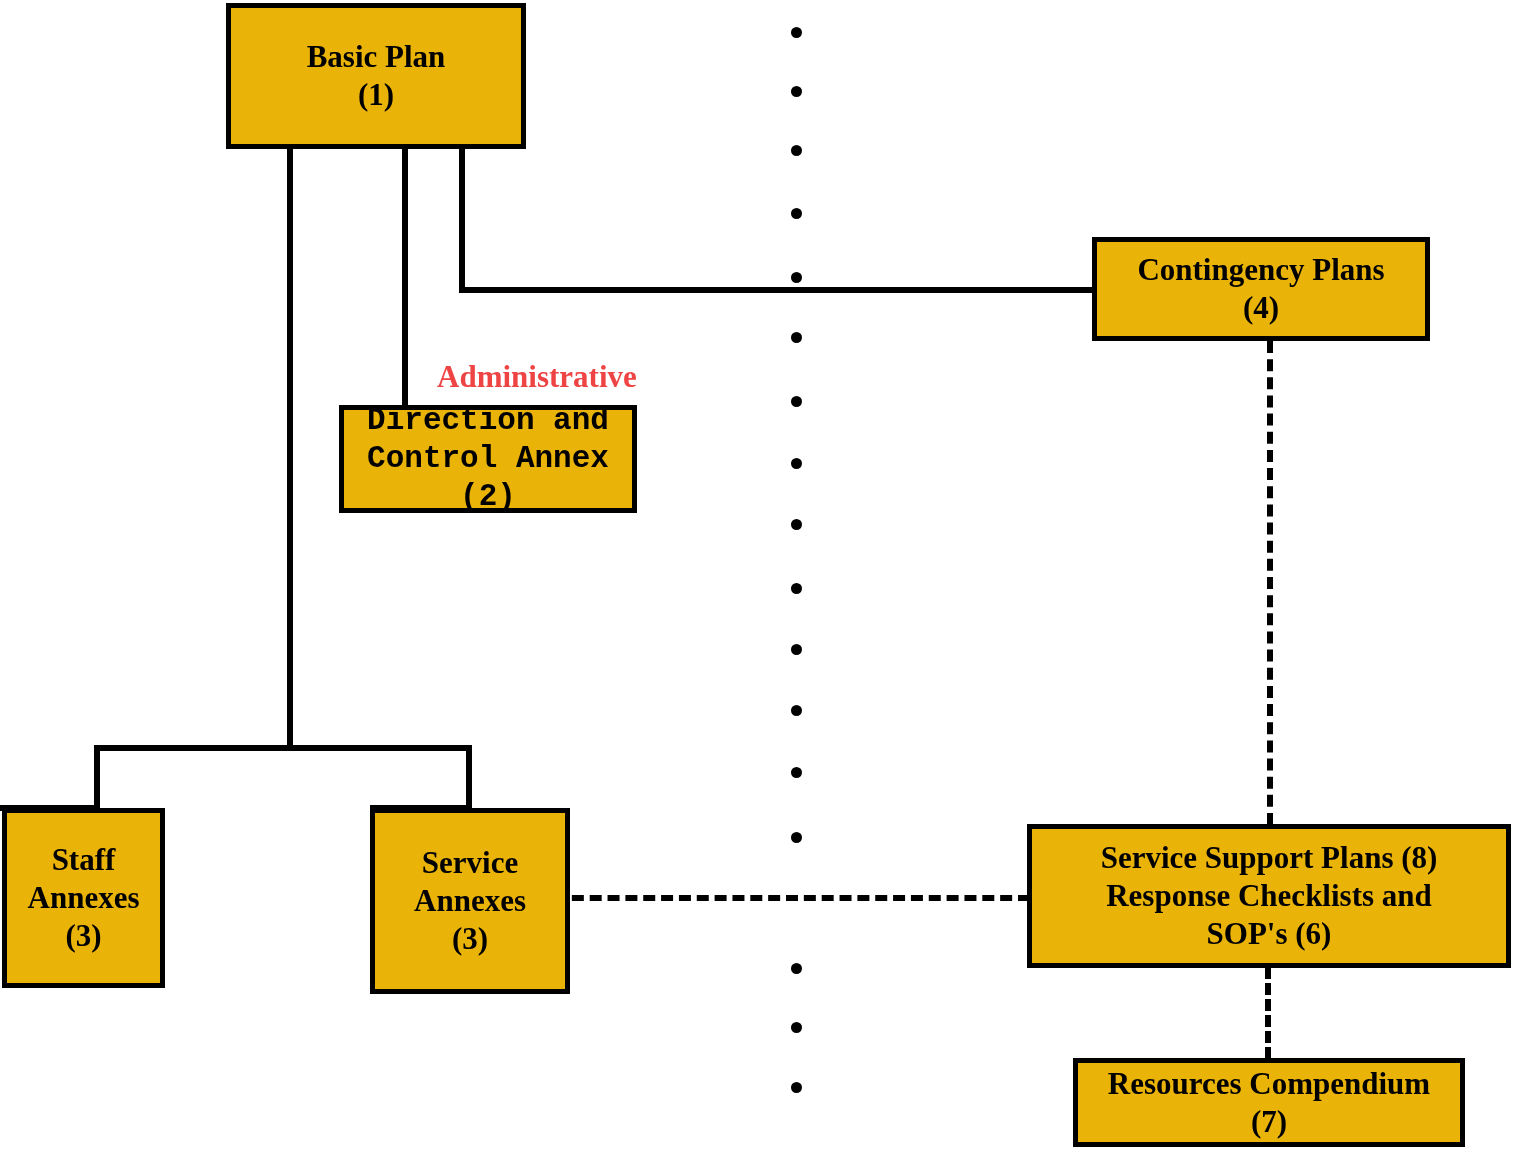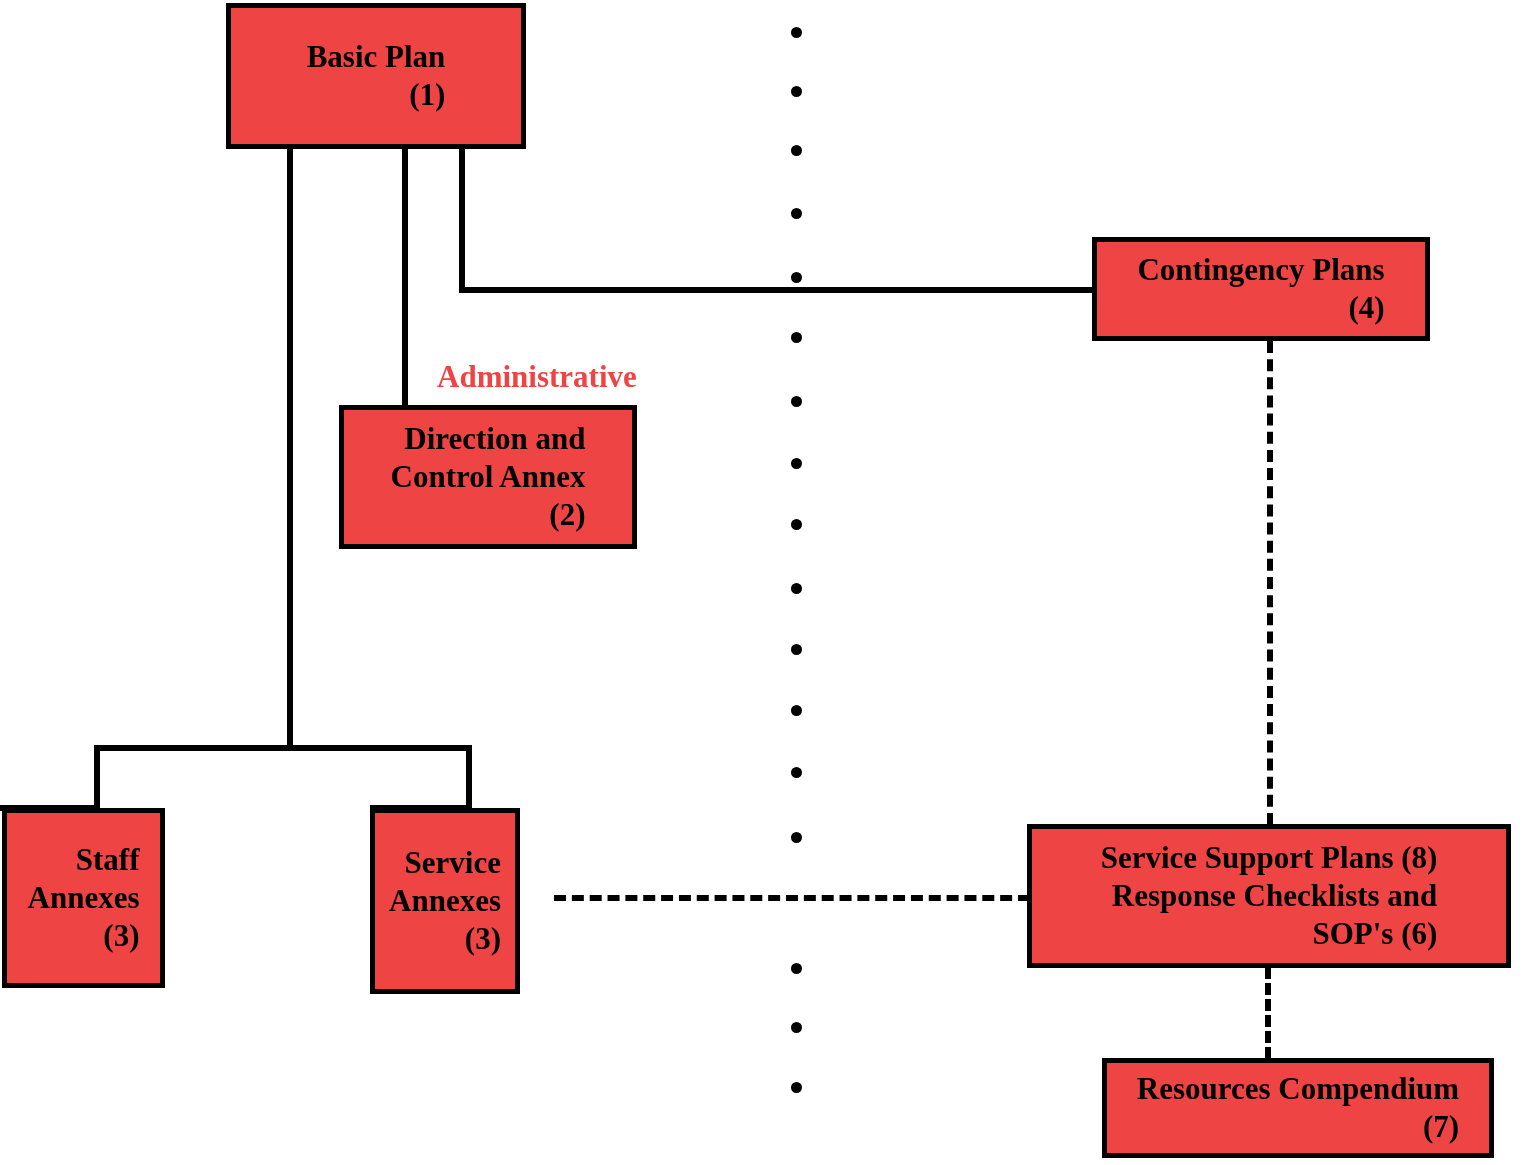--- a/index.html
+++ b/index.html
@@ -12,25 +12,25 @@
     width: 1531px;
     height: 1165px;
     background: #ffffff;
     overflow: hidden;
     font-family: "Liberation Serif", "DejaVu Serif", serif;
   }
   .node {
     position: absolute;
     box-sizing: border-box;
     border: 5px solid #000000;
-    background: #ef4444;
+    background: #eab308;
     display: flex;
     align-items: center;
     justify-content: center;
-    text-align: right;
+    text-align: center;
     color: #000000;
     font-weight: bold;
     font-size: 31px;
     line-height: 1.22;
     z-index: 3;
   }
   .node .txt { white-space: pre-line; padding: 0 6px; }
 
   .free-label {
     position: absolute;
@@ -128,49 +128,49 @@
     <span class="dot" style="top:963px;"></span>
     <span class="dot" style="top:1022px;"></span>
     <span class="dot" style="top:1082px;"></span>
   </div>
 
   <div class="node" style="left:226px; top:3px; width:300px; height:146px;">
     <span class="txt">Basic Plan
 (1)</span>
   </div>
 
-  <div class="node" style="left:339px; top:405px; width:298px; height:144px;">
+  <div class="node" style="left:339px; top:405px; width:298px; height:108px;font-family:Liberation Mono, monospace;">
     <span class="txt">Direction and
 Control Annex
 (2)</span>
   </div>
 
   <div class="node" style="left:2px; top:808px; width:163px; height:180px;">
     <span class="txt">Staff
 Annexes
 (3)</span>
   </div>
 
-  <div class="node" style="left:370px; top:808px; width:150px; height:186px;">
+  <div class="node" style="left:370px; top:808px; width:200px; height:186px;">
     <span class="txt">Service
 Annexes
 (3)</span>
   </div>
 
   <div class="node" style="left:1092px; top:237px; width:338px; height:104px;">
     <span class="txt">Contingency Plans
 (4)</span>
   </div>
 
   <div class="node" style="left:1027px; top:824px; width:484px; height:144px;">
     <span class="txt">Service Support Plans (8)
 Response Checklists and
 SOP's (6)</span>
   </div>
 
-  <div class="node" style="left:1073px; top:1058px; width:392px; height:100px;margin-left:29px;">
+  <div class="node" style="left:1073px; top:1058px; width:392px; height:89px;">
     <span class="txt">Resources Compendium
 (7)</span>
   </div>
 
   <div class="free-label" style="left:437px; top:360px;">Administrative</div>
 
 </div>
 
 </body></html>

